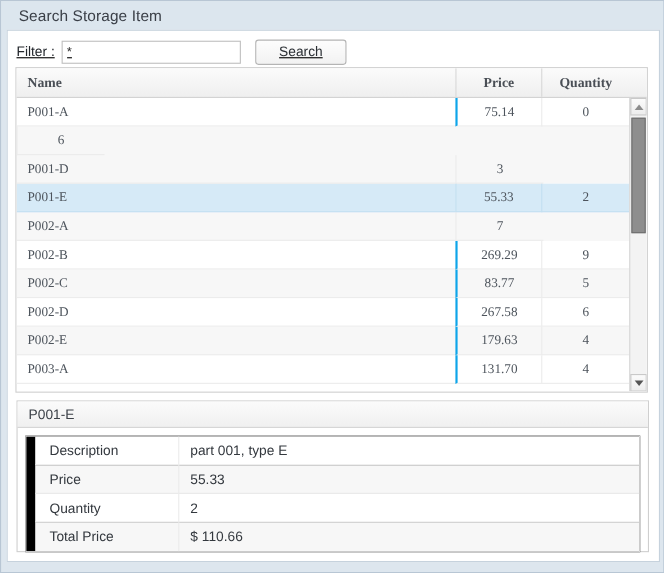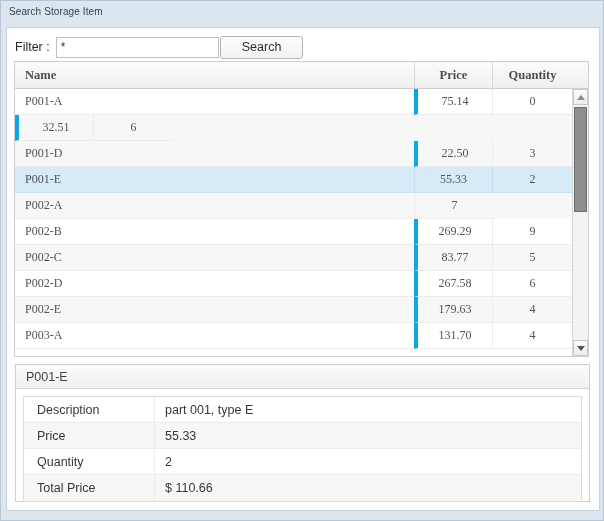--- a/index.html
+++ b/index.html
@@ -20,22 +20,22 @@
     background: #dde6ee;
     border: 1px solid #b8c6d4;
     overflow: hidden;
   }
 
   
   .titlebar {
     height: 26px;
     box-sizing: border-box;
     background: #dce6ee;
-    padding: 5px 0 0 8px;
-    font-size: 10px;
+    padding: 5px 0 0 16px;
+    font-size: 14px;
     color: #3a3f47;
     letter-spacing: .1px;
   }
 
   
   .body-panel {
     position: absolute;
     left: 5px;
     top: 26px;
     width: 594px;
@@ -48,41 +48,42 @@
   
   .filter-row {
     position: absolute;
     left: 0;
     top: 0;
     height: 32px;
     display: flex;
     align-items: center;
     padding: 6px 0 0 8px;
     box-sizing: border-box;
+    text-decoration: underline;
   }
   .filter-label {
     font-size: 12.5px;
     color: #22262b;
     margin-right: 6px;
     white-space: nowrap;
   }
   .filter-input {
     width: 163px;
     height: 21px;
     box-sizing: border-box;
     border: 1px solid #bfbfbf;
     background: #ffffff;
     font-family: "Liberation Sans", sans-serif;
     font-size: 12px;
     color: #333;
     padding: 0 4px;
     outline: none;
   }
   .search-button {
-    margin-left: 1px;
+    margin-left: 13px;
     height: 23px;
     padding: 0 21px;
     box-sizing: border-box;
     background: linear-gradient(to bottom, #fdfdfd 0%, #f2f2f2 100%);
     border: 1px solid #b4b4b4;
     border-radius: 3px;
     font-family: "Liberation Sans", sans-serif;
     font-size: 12.5px;
     color: #2b2f34;
     cursor: pointer;
@@ -142,21 +143,21 @@
   .grid-row .cell {
     font-size: 12px;
     color: #4d545c;
     display: flex;
     align-items: center;
     box-sizing: border-box;
     border-bottom: 1px solid #ececec;
   }
   .grid-row.selected .cell { border-bottom: 1px solid #c3dff0; }
   .cell-name  { width: 399px; padding-left: 10px; }
-  .cell-price { width: 78px;  justify-content: center; border-left: 4px solid #0ea5e9; }
+  .cell-price { width: 78px;  justify-content: center; border-left: 2px solid #0ea5e9; }
   .cell-qty   { width: 80px;  justify-content: center; border-left: 1px solid #ececec; }
   .grid-row.selected .cell-price,
   .grid-row.selected .cell-qty { border-left: 1px solid #c3dff0; }
   .qty-low { color: #e41b17; }
 
   
   .scrollbar {
     position: absolute;
     right: 0;
     top: 0;
@@ -221,20 +222,21 @@
     padding-left: 10px;
     font-size: 12.5px;
     color: #3c4148;
   }
   .detail-table {
     margin: 7px;
     width: 559px;
     box-sizing: border-box;
     border: 1px solid #dcdcdc;
     background: #000000;
+    padding-left: 8px;
   }
   .detail-row {
     display: flex;
     height: 26px;
     box-sizing: border-box;
     background: #ffffff;
   }
   .detail-row.alt { background: #f7f7f7; }
   .detail-row .dcell {
     font-size: 12.5px;
@@ -275,26 +277,24 @@
       </div>
 
       <div class="grid-viewport">
         <div class="grid-rows" id="grid-rows">
             <div class="grid-row">
               <div class="cell cell-name">P001-A</div>
               <div class="cell cell-price">75.14</div>
               <div class="cell cell-qty qty-low">0</div>
             </div>
             <div class="grid-row alt">
-              <div class="cell cell-price">32.51</div>
               <div class="cell cell-qty">6</div>
             </div>
             <div class="grid-row alt">
               <div class="cell cell-name">P001-D</div>
-              <div class="cell cell-price">22.50</div>
               <div class="cell cell-qty">3</div>
             </div>
             <div class="grid-row selected">
               <div class="cell cell-name">P001-E</div>
               <div class="cell cell-price">55.33</div>
               <div class="cell cell-qty qty-low">2</div>
             </div>
             <div class="grid-row alt">
               <div class="cell cell-name">P002-A</div>
               <div class="cell cell-qty">7</div>

